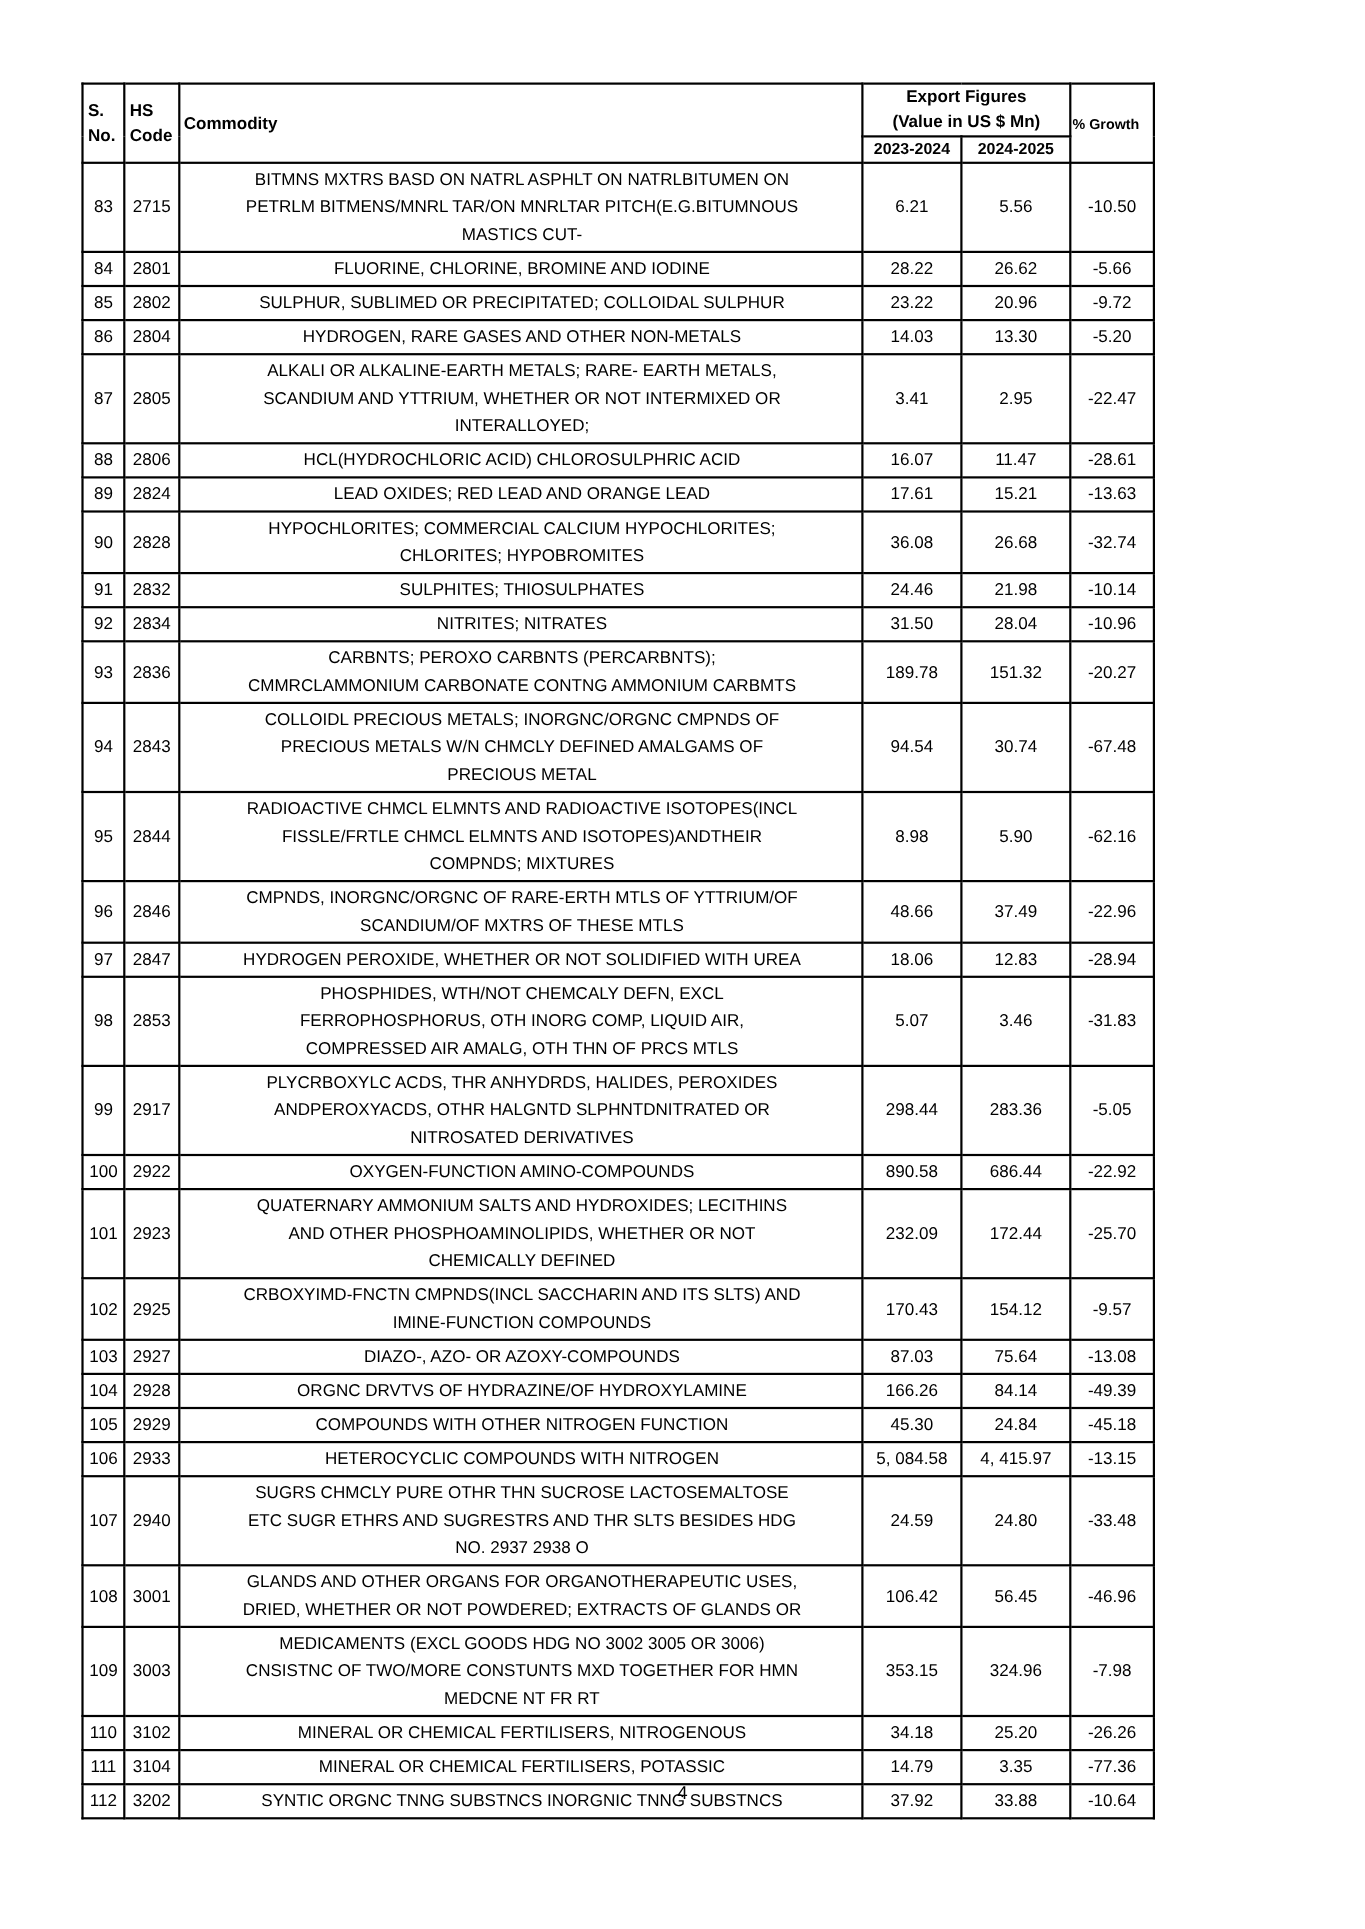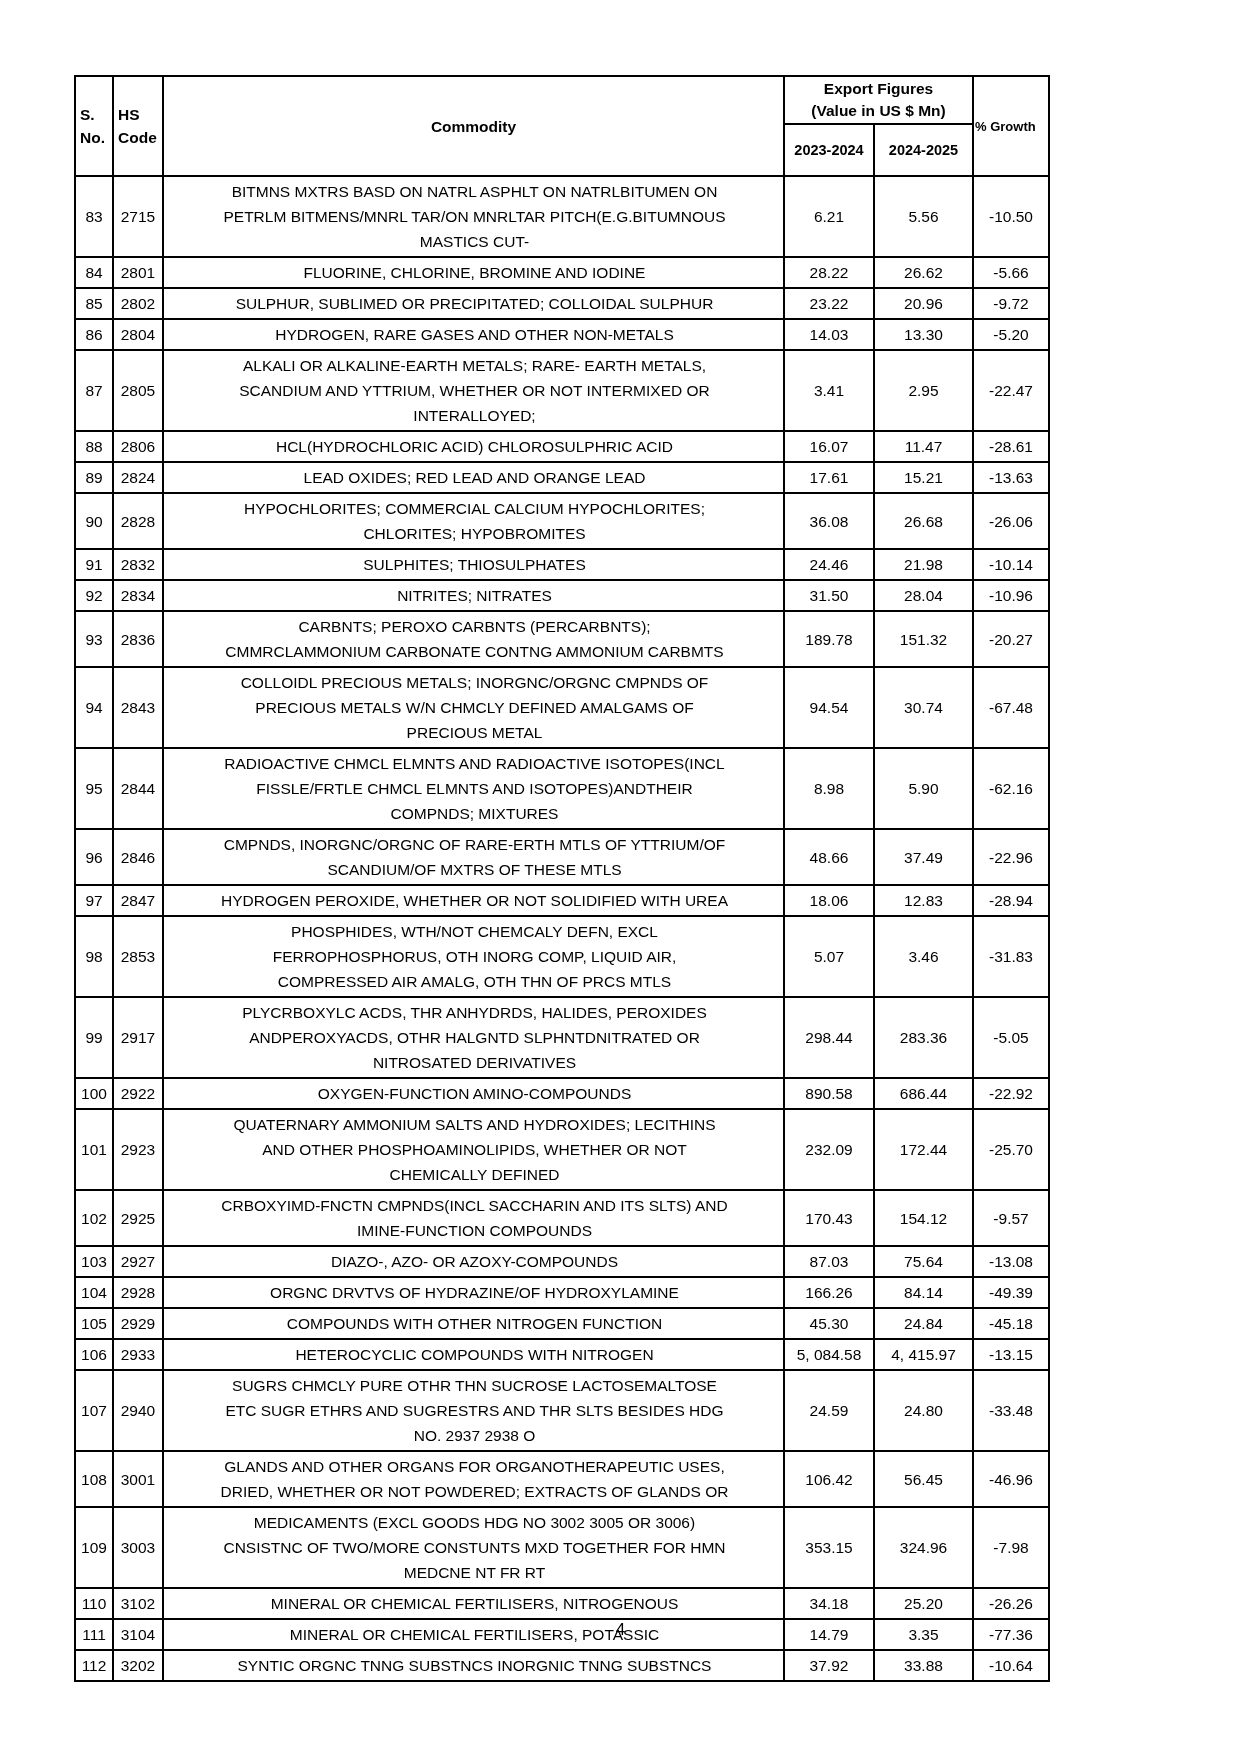--- a/index.html
+++ b/index.html
@@ -43,33 +43,33 @@
   .export-table th {
     font-weight: bold;
     font-size: 15.5px;
     line-height: 23px;
   }
   th.h-stub {
     text-align: left;
     white-space: pre-line;
     padding-left: 4px;
   }
-  th.h-commodity { text-align: center; margin-top: 44px; }
+  th.h-commodity { text-align: left; margin-top: 44px; }
   th.h-export {
     text-align: center;
     white-space: pre-line;
     line-height: 22px;
     padding: 1px 2px;
     border-radius: 24px;
   }
   th.h-year {
     text-align: center;
     font-size: 14.5px;
     line-height: 20px;
-    padding: 15px 0;
+    padding: 1px 0;
   }
   th.h-growth {
     text-align: left;
     font-size: 13px;
     padding: 1px 1px;
   }
 
   
   .export-table td {
     font-size: 15.5px;
@@ -184,21 +184,21 @@
           <td class="c-center">15.21</td>
           <td class="c-center">-13.63</td>
         </tr>
         <tr>
           <td class="c-center">90</td>
           <td class="c-center">2828</td>
           <td class="c-commodity">HYPOCHLORITES; COMMERCIAL CALCIUM HYPOCHLORITES;
 CHLORITES; HYPOBROMITES</td>
           <td class="c-center">36.08</td>
           <td class="c-center">26.68</td>
-          <td class="c-center">-26.06</td>
+          <td class="c-center">-32.74</td>
         </tr>
         <tr>
           <td class="c-center">91</td>
           <td class="c-center">2832</td>
           <td class="c-commodity">SULPHITES; THIOSULPHATES</td>
           <td class="c-center">24.46</td>
           <td class="c-center">21.98</td>
           <td class="c-center">-10.14</td>
         </tr>
         <tr>

